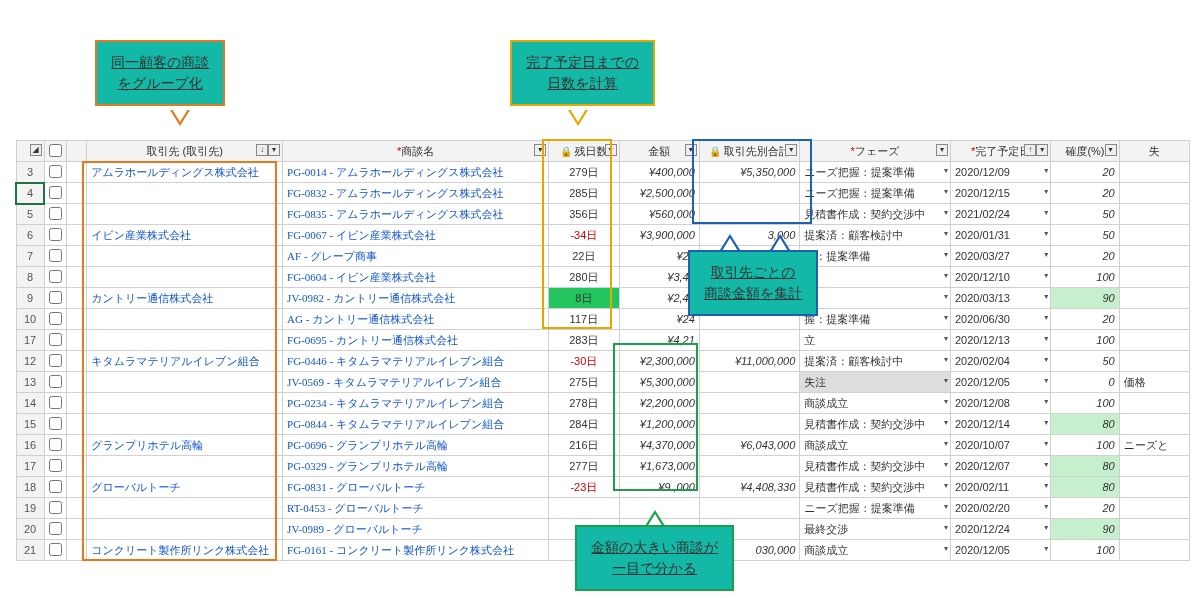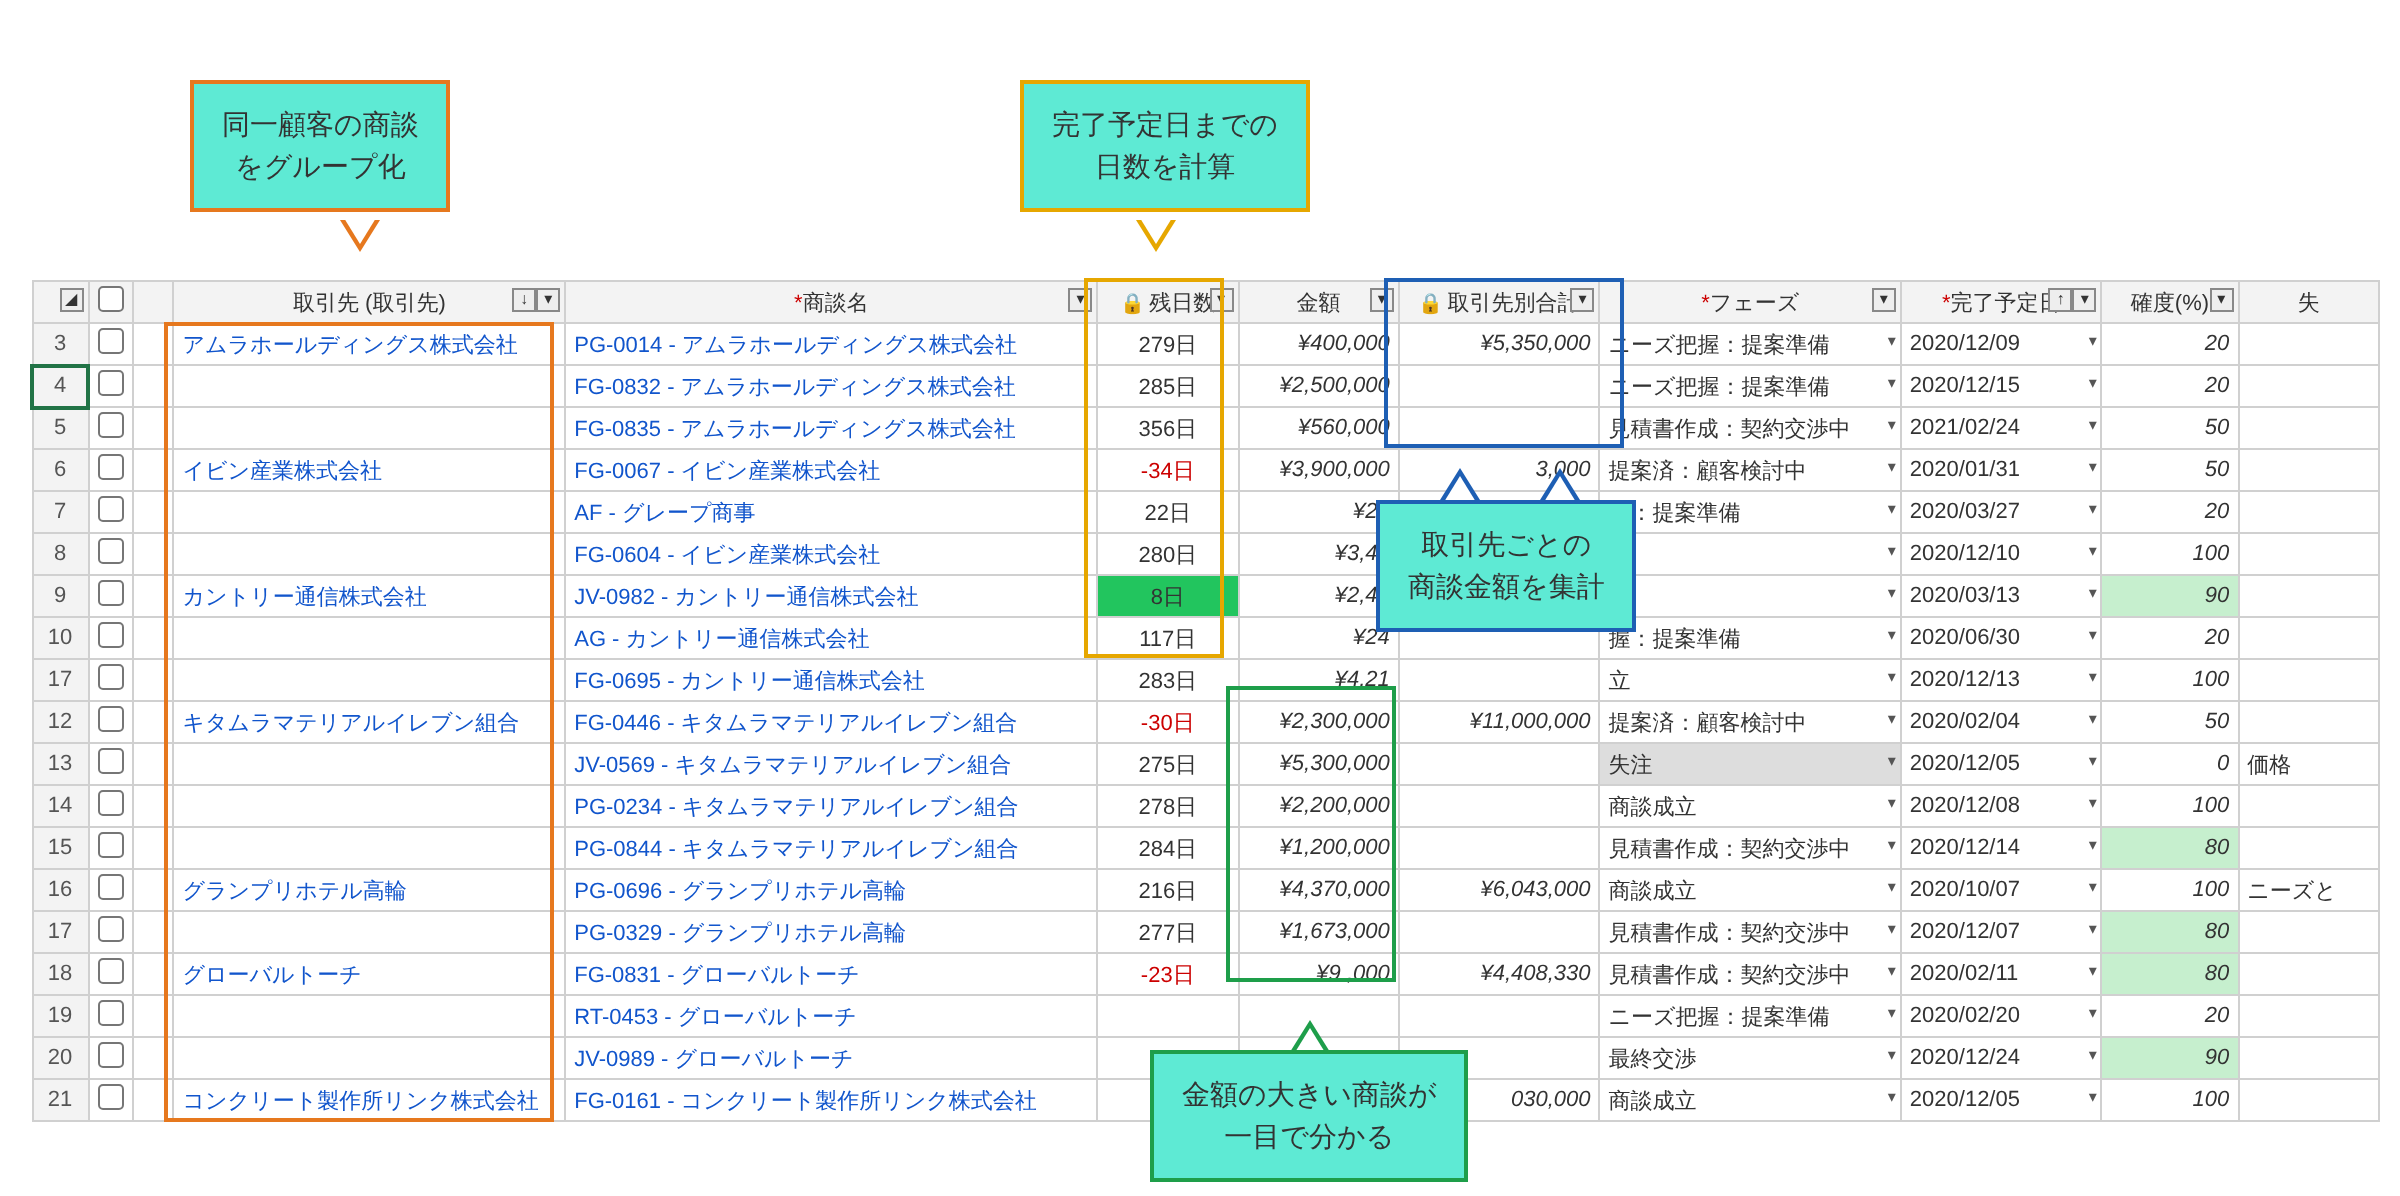--- a/index.html
+++ b/index.html
@@ -10,21 +10,21 @@
   table { border-collapse: collapse; position: absolute; top: 140px; left: 15px; width: 1175px; }
   th, td { border: 1px solid #d0d0d0; padding: 2px 4px; height: 21px; white-space: nowrap; overflow: hidden; }
   th { background: #f3f3f3; font-weight: normal; text-align: center; position: relative; }
   th .req { color: #c00; }
   th .drop { position: absolute; right: 2px; top: 3px; width: 12px; height: 12px; border: 1px solid #888; background: #eee; font-size: 8px; line-height: 10px; text-align: center; cursor: pointer; }
   th .drop2 { right: 14px; }
   th .lock { font-size: 10px; color: #777; margin-right: 2px; }
   td.rownum { background: #f3f3f3; text-align: center; width: 28px; color: #555; }
   td.cb { width: 20px; text-align: center; }
   td.cb input { margin: 0; }
-  td.link { color: #1155cc; }
+  td.link { color: #1155cc; font-family: Liberation Serif, serif; }
   td.num { text-align: right; font-style: italic; }
   td.days { text-align: center; }
   td.neg { color: #c00; }
   td.hl-yellow { background: #22c55e; }
   td.hl-green { background: #c6efce; }
   td.phase-blk { background: #ddd; }
   td.phase, td.date { position: relative; }
   td.phase .dd, td.date .dd { position: absolute; right: 2px; top: 4px; font-size: 8px; color: #555; }
   tr.sel td.rownum { border: 2px solid #217346; }
 
@@ -36,21 +36,21 @@
   col.c-deal { width: 265px; }
   col.c-days { width: 70px; }
   col.c-amount { width: 80px; }
   col.c-sum { width: 100px; }
   col.c-phase { width: 150px; }
   col.c-date { width: 100px; }
   col.c-prob { width: 68px; }
   col.c-lost { width: 70px; }
 
   
-  .callout { position: absolute; border: 2px solid; background: #5eead4; padding: 10px 14px; text-align: center; font-size: 14px; line-height: 1.5; z-index: 20; }
+  .callout { position: absolute; border: 2px solid; background: #14b8a6; padding: 10px 14px; text-align: center; font-size: 14px; line-height: 1.5; z-index: 20; text-decoration: underline; }
   .callout.orange { border-color: #e6781e; top: 40px; left: 95px; }
   .callout.yellow { border-color: #e6a700; top: 40px; left: 510px; }
   .callout.blue   { border-color: #1e5fb4; top: 250px; left: 660px; margin-left: 28px; }
   .callout.green  { border-color: #1e9e4a; top: 525px; left: 575px; }
 
   
   .ptr { position: absolute; width: 0; height: 0; z-index: 19; }
   .ptr.orange { border-left: 10px solid transparent; border-right: 10px solid transparent; border-top: 16px solid #e6781e; top: 110px; left: 170px; }
   .ptr.orange2 { border-left: 8px solid transparent; border-right: 8px solid transparent; border-top: 13px solid #fff; top: 109px; left: 172px; }
   .ptr.yellow { border-left: 10px solid transparent; border-right: 10px solid transparent; border-top: 16px solid #e6a700; top: 110px; left: 568px; }

